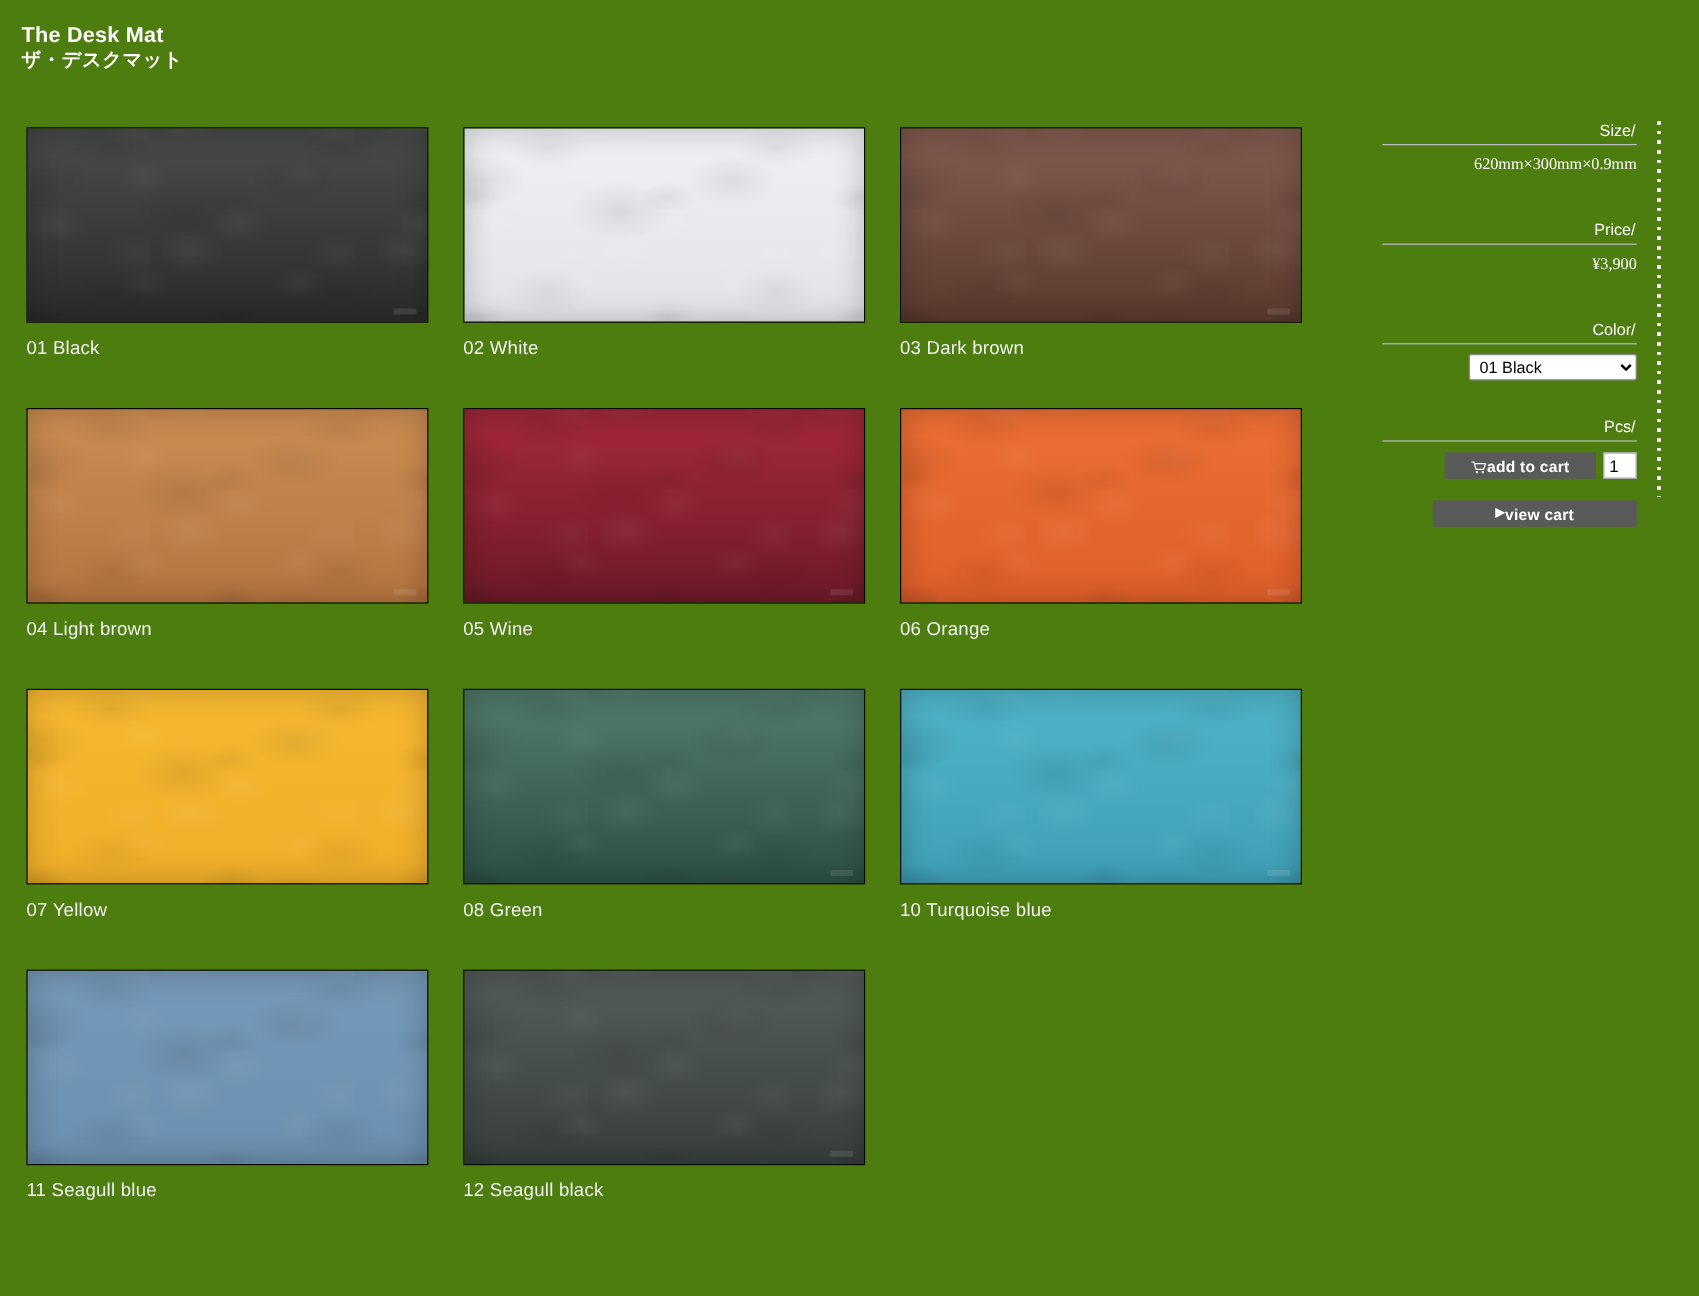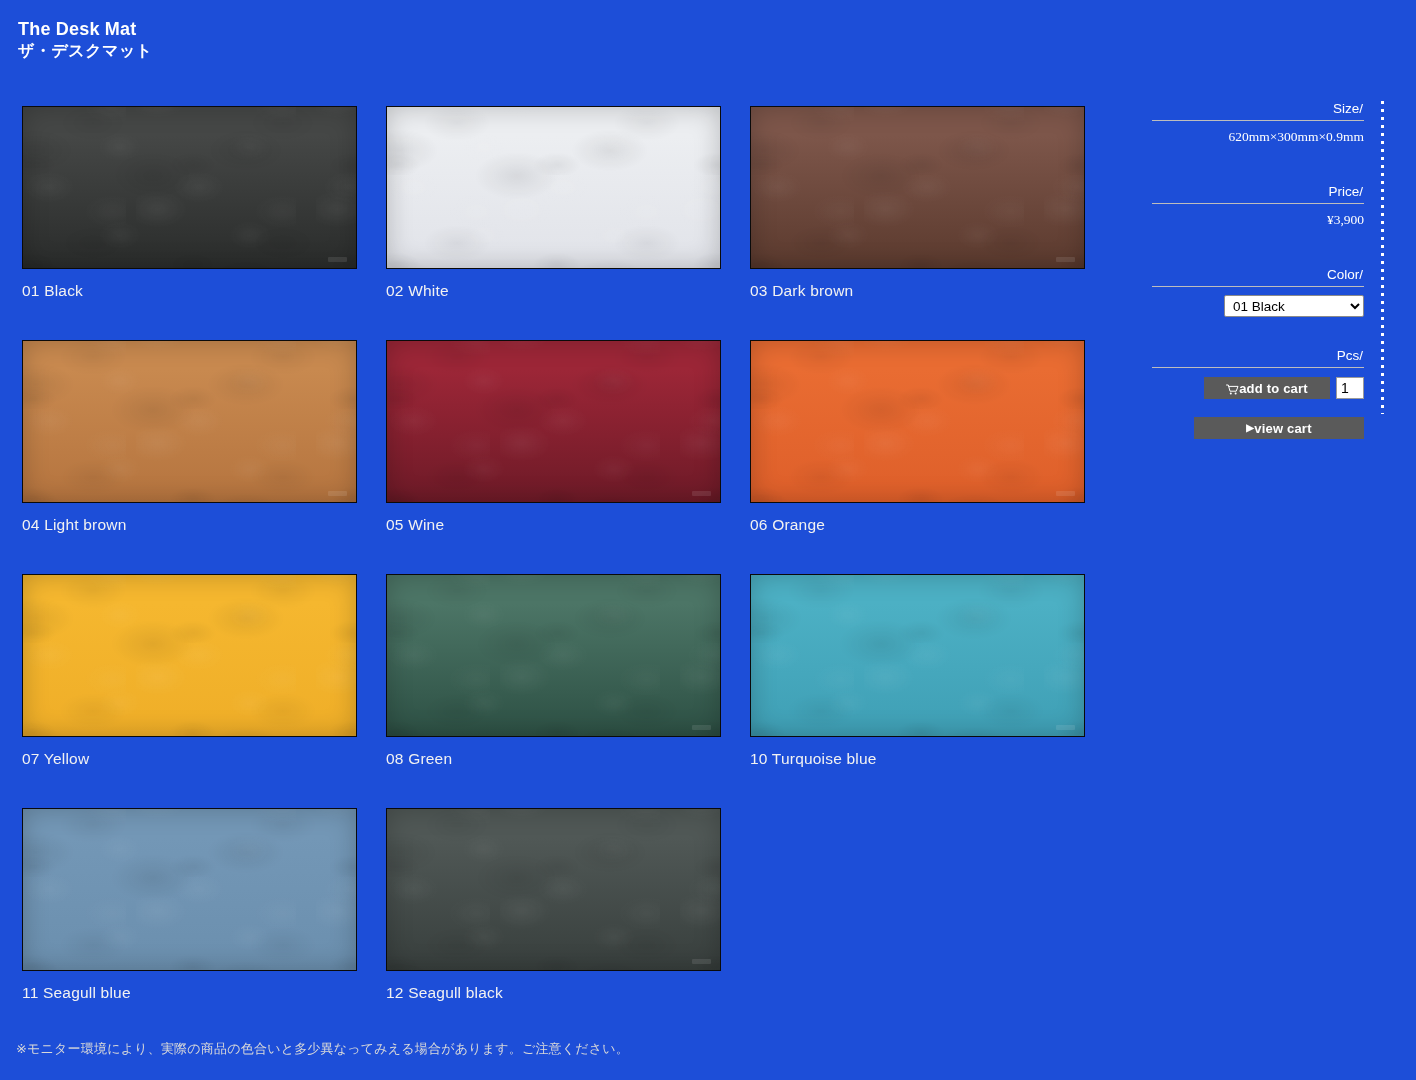--- a/index.html
+++ b/index.html
@@ -7,21 +7,21 @@
     width: 1416px;
     height: 1080px;
     background: #000000;
     font-family: "Liberation Sans", "DejaVu Sans", sans-serif;
     overflow: hidden;
   }
   .page {
     position: relative;
     width: 1416px;
     height: 1080px;
-    background: #1d4ed8;
+    background: #4d7c0f;
   }
 
   
   .header {
     position: absolute;
     left: 18px;
     top: 18px;
   }
   .header .title-en {
     color: #ffffff;
@@ -359,15 +359,14 @@
     <div class="view-wrap">
       <button class="btn btn-view">
         <span class="tri">▶</span>
         <span>view cart</span>
       </button>
     </div>
   </div>
 
   <div class="dotted-divider"></div>
 
-  <div class="footnote">※モニター環境により、実際の商品の色合いと多少異なってみえる場合があります。ご注意ください。</div>
 
 </div>
 
 </body></html>

